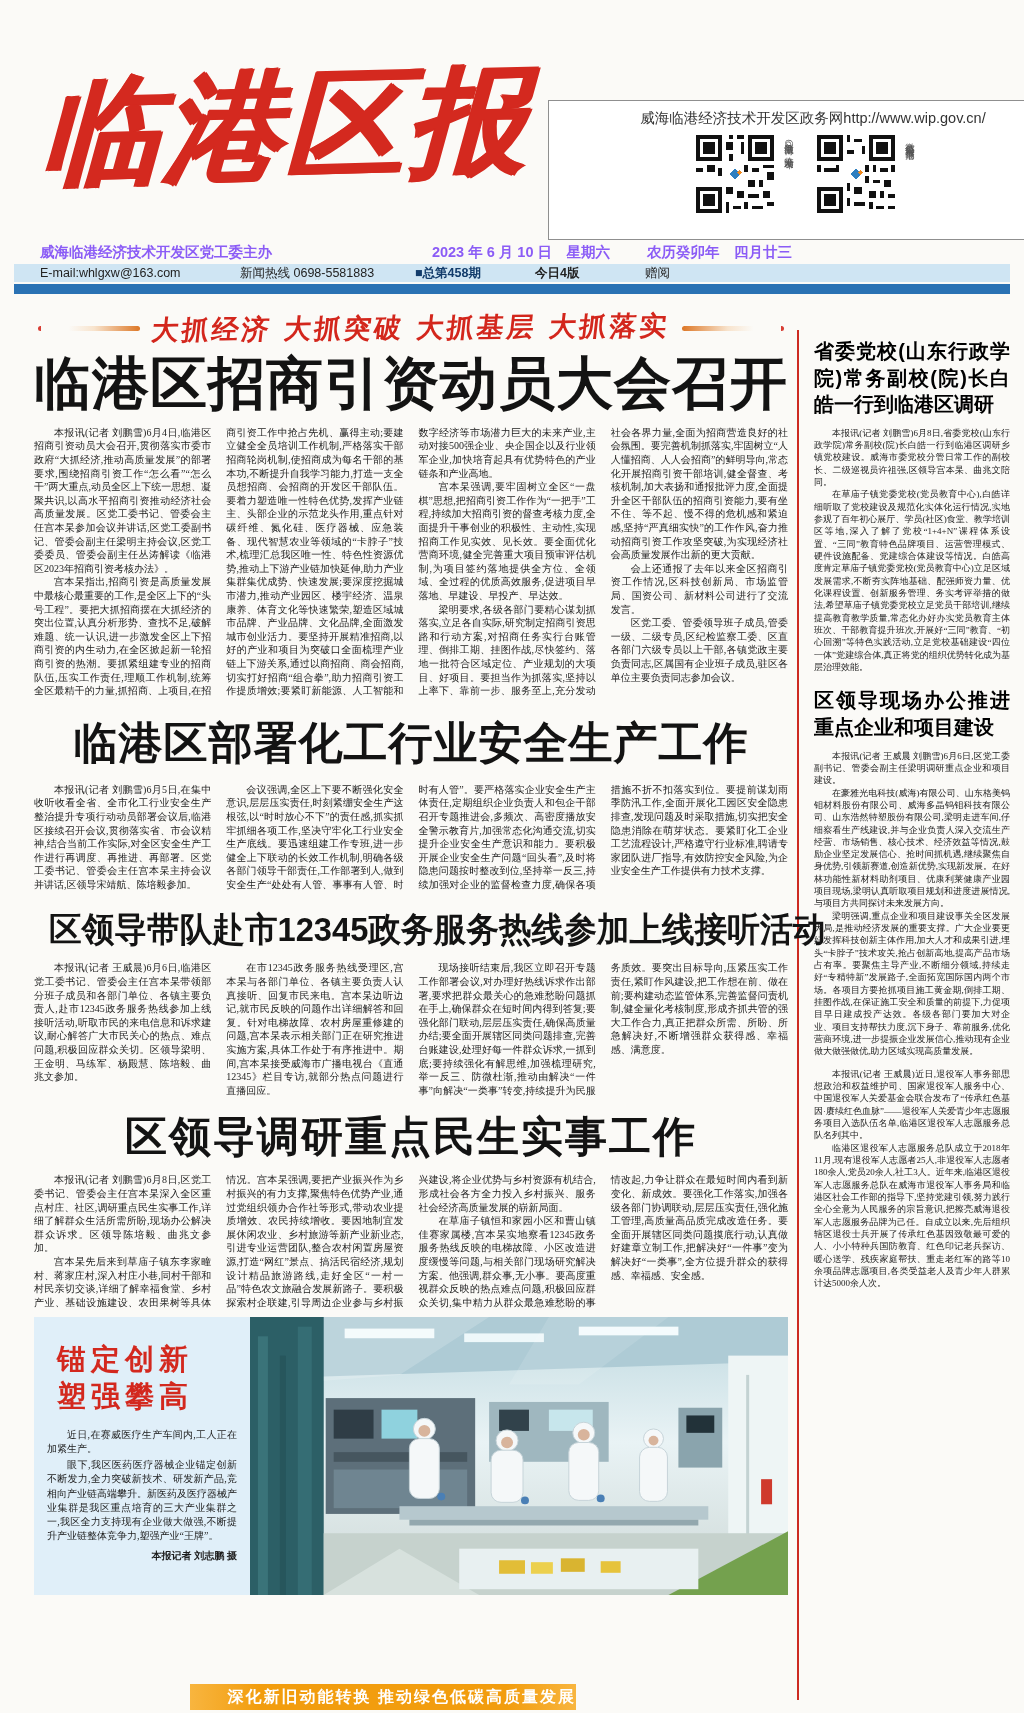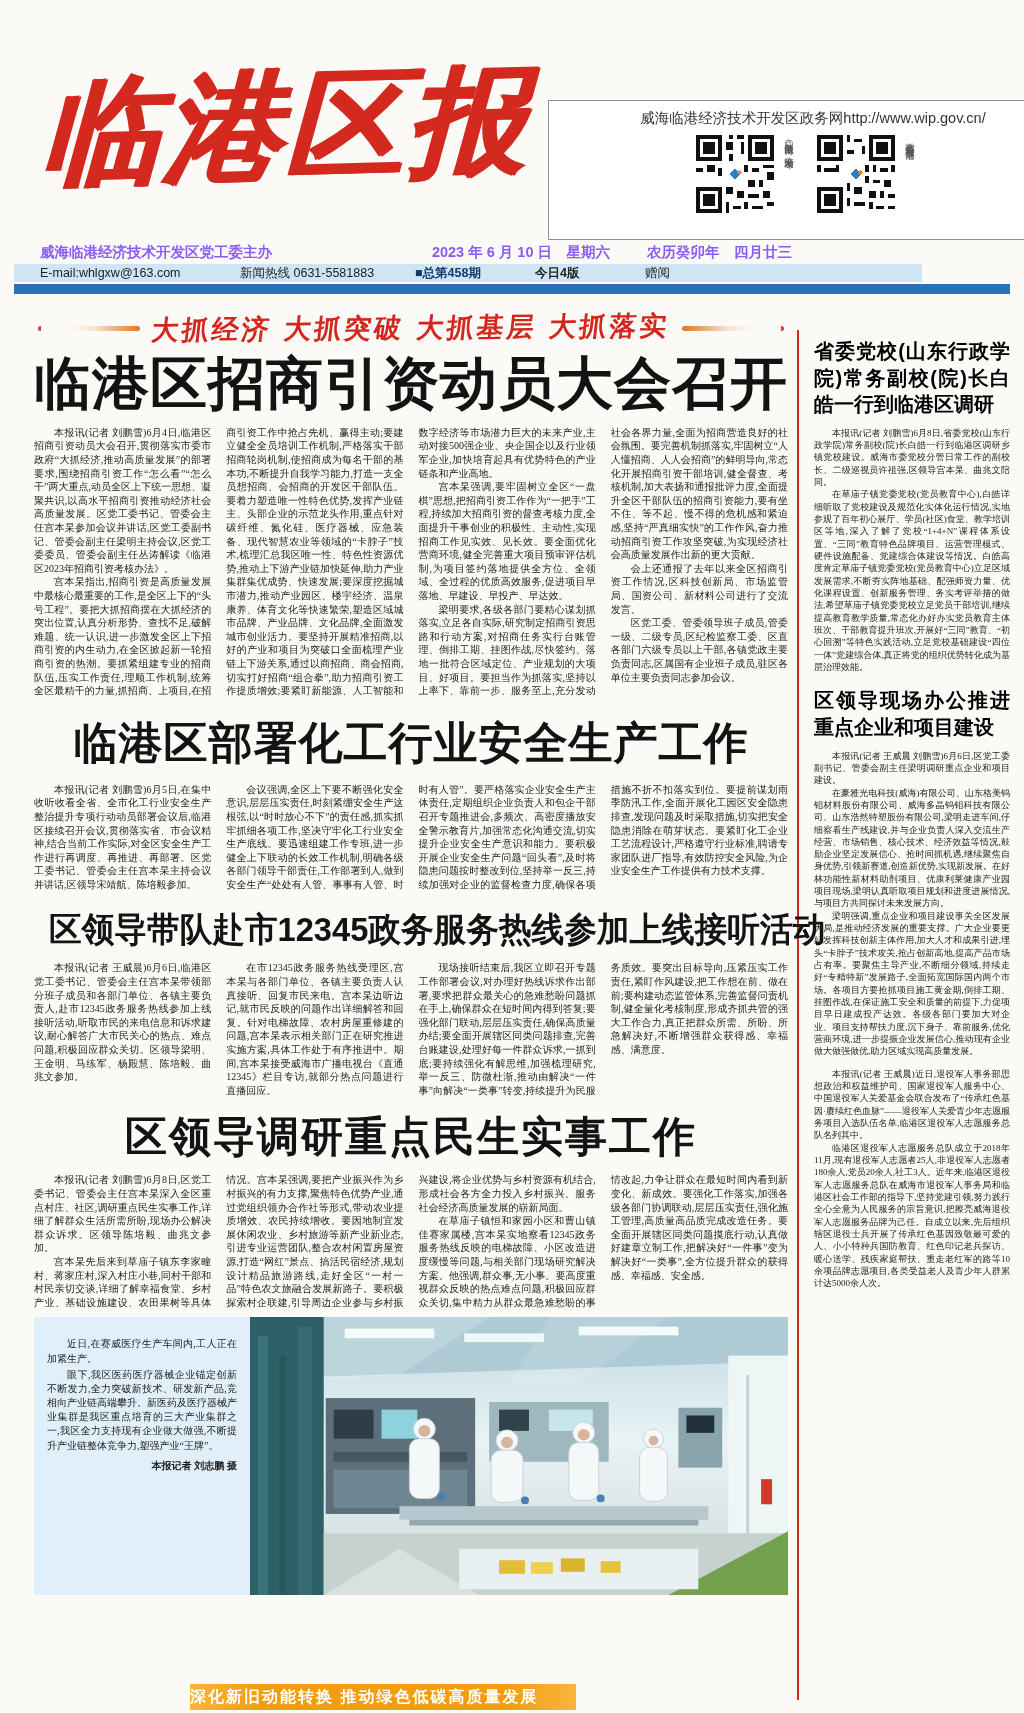--- a/index.html
+++ b/index.html
@@ -30,21 +30,21 @@
     font-family:"Liberation Sans",sans-serif; letter-spacing:1px; margin-right:14px; }
   .info1 {
     position:absolute; left:40px; top:243px; width:752px; display:flex;
     font-family:"Liberation Sans",sans-serif; font-weight:bold;
     font-size:14.5px; color:#8b5cf6;
   }
   .info1 .i1-pub { width:330px; }
   .info1 .i1-date { width:240px; text-align:right; }
   .info1 .i1-lunar { flex:1; text-align:right; }
   .info2 {
-    position:absolute; left:14px; top:264px; width:908px; height:18px;
+    position:absolute; left:14px; top:264px; width:996px; height:18px;
     background:#cfe5f3; display:flex; align-items:center;
     font-family:"Liberation Sans",sans-serif; font-size:12.5px; color:#222;
     padding-left:26px;
   }
   .info2 .i2-email { width:200px; }
   .info2 .i2-hotline { width:175px; }
   .info2 .i2-issue { width:120px; color:#123c6b; font-weight:bold; }
   .info2 .i2-pages { width:110px;font-weight:bold; }
   .info2 .i2-gift { width:80px; }
   .blue-bar { position:absolute; left:14px; top:284px; width:996px; height:10px; background:#2a72b4; }
@@ -87,21 +87,21 @@
   
   .sh { font-family:"Liberation Sans","DejaVu Sans",sans-serif; font-weight:900; color:#000000;
     font-size:20px; line-height:1.33; text-align:justify; margin:14px 0 9px; }
   .spara { font-size:9px; line-height:1.37; text-align:justify; text-indent:2em; color:#1c1c1c; }
   .sart { margin-bottom:10px; }
   
   .banner {
     position:absolute; left:190px; top:1684px; width:386px; height:26px;
     background:linear-gradient(90deg,#f8b53f,#f29d0e 18% 82%,#f8b53f);
     color:#fff; font-family:"Liberation Sans",sans-serif; font-weight:bold;
-    font-size:16px; letter-spacing:2px; text-align:left; line-height:26px;
+    font-size:16px; letter-spacing:2px; text-align:right; line-height:26px;
   }
 </style>
 </head>
 <body>
 
 <div class="page">
 
   <div class="masthead">临港区报</div>
 
   <div class="gov-box">
@@ -132,21 +132,21 @@
     </div>
   </div>
 
   <div class="info1">
     <span class="i1-pub">威海临港经济技术开发区党工委主办</span>
     <span class="i1-date">2023 年 6 月 10 日　星期六</span>
     <span class="i1-lunar">农历癸卯年　四月廿三</span>
   </div>
   <div class="info2">
     <span class="i2-email">E-mail:whlgxw@163.com</span>
-    <span class="i2-hotline">新闻热线 0631-5581883</span>
+    <span class="i2-hotline">新闻热线 0698-5581883</span>
     <span class="i2-issue">■总第458期</span>
     <span class="i2-pages">今日4版</span>
     <span class="i2-gift">赠阅</span>
   </div>
   <div class="blue-bar"></div>
 
   <div class="content">
     <div class="red-rule"></div>
 
     <div class="main">
@@ -189,20 +189,24 @@
         <h2 class="h-main h4">区领导调研重点民生实事工作</h2>
         <div class="cols4">
           <p class="para">本报讯(记者 刘鹏雪)6月8日,区党工委书记、管委会主任宫本杲深入全区重点村庄、社区,调研重点民生实事工作,详细了解群众生活所需所盼,现场办公解决群众诉求。区领导陈培毅、曲兆文参加。</p>
           <p class="para">宫本杲先后来到草庙子镇东李家疃村、蒋家庄村,深入村庄小巷,同村干部和村民亲切交谈,详细了解幸福食堂、乡村产业、基础设施建设、农田果树等具体情况。宫本杲强调,要把产业振兴作为乡村振兴的有力支撑,聚焦特色优势产业,通过党组织领办合作社等形式,带动农业提质增效、农民持续增收。要因地制宜发展休闲农业、乡村旅游等新产业新业态,引进专业运营团队,整合农村闲置房屋资源,打造“网红”景点、搞活民宿经济,规划设计精品旅游路线,走好全区“一村一品”特色农文旅融合发展新路子。要积极探索村企联建,引导周边企业参与乡村振兴建设,将企业优势与乡村资源有机结合,形成社会各方全力投入乡村振兴、服务社会经济高质量发展的崭新局面。</p>
           <p class="para">在草庙子镇恒和家园小区和曹山镇佳赛家属楼,宫本杲实地察看12345政务服务热线反映的电梯故障、小区改造进度缓慢等问题,与相关部门现场研究解决方案。他强调,群众事,无小事。要高度重视群众反映的热点难点问题,积极回应群众关切,集中精力从群众最急难愁盼的事情改起,力争让群众在最短时间内看到新变化、新成效。要强化工作落实,加强各级各部门协调联动,层层压实责任,强化施工管理,高质量高品质完成改造任务。要全面开展辖区同类问题摸底行动,认真做好建章立制工作,把解决好“一件事”变为解决好“一类事”,全方位提升群众的获得感、幸福感、安全感。</p>
         </div>
       </section>
 
       <div class="bottom-row">
         <aside class="news-box">
+          <div class="box-title">
+            <div>锚定创新</div>
+            <div>塑强攀高</div>
+          </div>
           <p class="box-para para">近日,在赛威医疗生产车间内,工人正在加紧生产。</p>
           <p class="box-para para">眼下,我区医药医疗器械企业锚定创新不断发力,全力突破新技术、研发新产品,竞相向产业链高端攀升。新医药及医疗器械产业集群是我区重点培育的三大产业集群之一,我区全力支持现有企业做大做强,不断提升产业链整体竞争力,塑强产业“王牌”。</p>
           <p class="box-credit">本报记者 刘志鹏 摄</p>
         </aside>
         <figure class="photo">
           <svg viewBox="0 0 540 288" preserveAspectRatio="none" role="img">
             <defs>
               <linearGradient id="pgbg" x1="0" y1="0" x2="0" y2="1">
                 <stop offset="0" stop-color="#bfd9e0"></stop>
                 <stop offset="0.45" stop-color="#e9f3f5"></stop>

